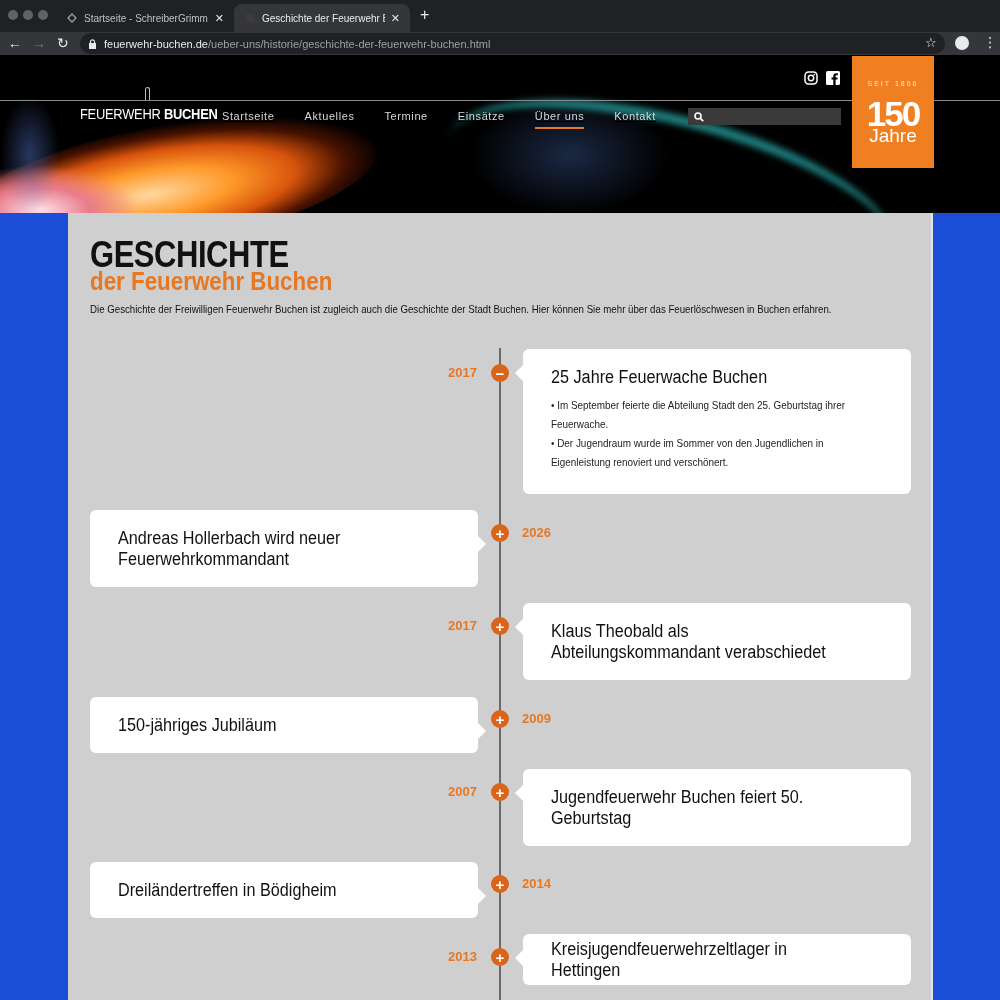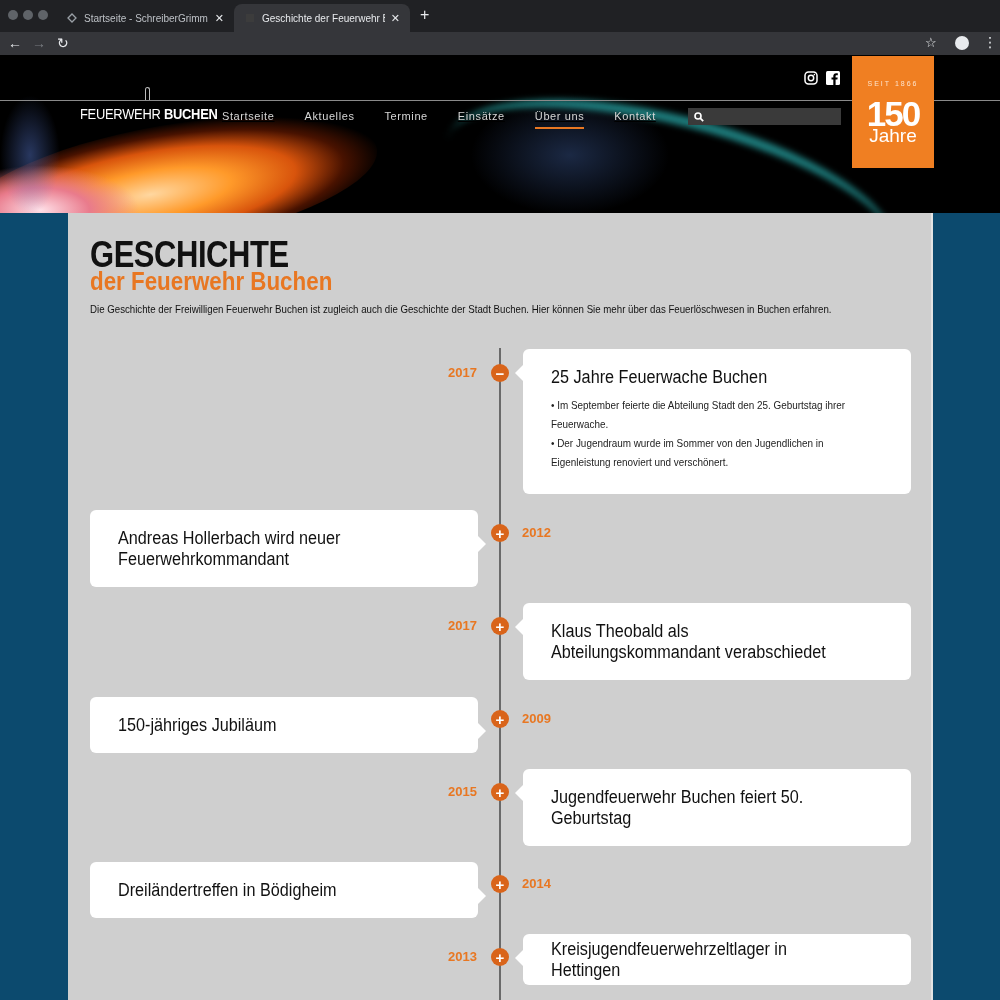--- a/index.html
+++ b/index.html
@@ -20,21 +20,21 @@
   .nav-btn { position: absolute; top: 2px; color: #e8eaed; font-size: 14px; line-height: 18px; }
   .omnibox { position: absolute; left: 80px; top: 1px; width: 865px; height: 21px; background: #202124; border-radius: 11px; font-size: 11px; color: #e8eaed; display: flex; align-items: center; padding-left: 8px; }
   .omnibox .lock { width: 9px; height: 10px; margin-right: 7px; }
   .omnibox .host { color: #e8eaed; }
   .omnibox .path { color: #9aa0a6; }
   .star { position: absolute; left: 925px; top: 3px; color: #e8eaed; font-size: 13px; }
   .profile { position: absolute; left: 955px; top: 4px; width: 14px; height: 14px; border-radius: 50%; background: #e8eaed; }
   .menu-dots { position: absolute; left: 983px; top: 2px; color: #e8eaed; font-size: 14px; }
 
   
-  .site { position: absolute; left: 0; top: 55px; width: 1000px; height: 945px; background: #0c4a6e; overflow: hidden; }
+  .site { position: absolute; left: 0; top: 55px; width: 1000px; height: 945px; background: #1d4ed8; overflow: hidden; }
   .hero { position: absolute; left: 0; top: 0; width: 1000px; height: 158px; background: #000; overflow: hidden; }
   .hero .glow1 { position: absolute; left: -40px; top: 70px; width: 420px; height: 120px; border-radius: 50%;
      background: radial-gradient(ellipse at 45% 55%, #ffd7a0 0%, #ff9a2a 25%, #d8540c 45%, rgba(120,30,0,0.6) 60%, rgba(0,0,0,0) 72%); transform: rotate(-10deg); }
   .hero .glow2 { position: absolute; left: -60px; top: 110px; width: 200px; height: 90px; border-radius: 50%;
      background: radial-gradient(ellipse, #ffe0e8 0%, #e97b8c 35%, rgba(100,30,60,0) 70%); }
   .hero .smoke1 { position: absolute; left: 440px; top: 60px; width: 460px; height: 160px; border-radius: 50%;
      border-top: 10px solid rgba(40,170,170,0.75); filter: blur(3px); transform: rotate(14deg); }
   .hero .smoke2 { position: absolute; left: 470px; top: 40px; width: 200px; height: 120px; border-radius: 50%;
      background: radial-gradient(ellipse, rgba(60,90,150,0.45) 0%, rgba(0,0,0,0) 70%); }
   .hero .smoke3 { position: absolute; left: 0; top: 40px; width: 60px; height: 120px; border-radius: 50%;
@@ -97,20 +97,28 @@
     <span class="tab-title">Geschichte der Feuerwehr Buch</span>
     <span class="close">✕</span>
   </div>
   <span class="newtab">+</span>
 </div>
 
 <div class="toolbar">
   <span class="nav-btn" style="left:8px">←</span>
   <span class="nav-btn" style="left:32px;color:#7a7d82">→</span>
   <span class="nav-btn" style="left:57px">↻</span>
+  <div class="omnibox">
+    <svg class="lock" viewBox="0 0 9 10">
+        <rect x="1" y="4" width="7" height="6" fill="#e8eaed"></rect>
+        <path d="M2.5 4 V2.8 A2 2 0 0 1 6.5 2.8 V4" fill="none" stroke="#e8eaed" stroke-width="1.2"></path>
+      </svg>
+    <span class="host">feuerwehr-buchen.de</span>
+      <span class="path">/ueber-uns/historie/geschichte-der-feuerwehr-buchen.html</span>
+  </div>
   <span class="star">☆</span>
   <span class="profile"></span>
   <span class="menu-dots">⋮</span>
 </div>
 
 <div class="site">
   <div class="hero">
     <div class="glow1"></div>
     <div class="glow2"></div>
     <div class="smoke2"></div>
@@ -171,35 +179,35 @@
       <div class="cbody">
         <div>• Im September feierte die Abteilung Stadt den 25. Geburtstag ihrer Feuerwache.</div>
         <div>• Der Jugendraum wurde im Sommer von den Jugendlichen in Eigenleistung renoviert und verschönert.</div>
       </div>
     </div>
 
     <div class="card left" style="left:22px;top:297px;width:388px;height:77px">
       <div class="ctitle" style="width:320px">Andreas Hollerbach wird neuer Feuerwehrkommandant</div>
     </div>
     <span class="dot" style="left:423px;top:311px">+</span>
-    <span class="year" style="left:454px;top:312px">2012</span>
+    <span class="year" style="left:454px;top:312px">2026</span>
 
     <span class="year" style="left:380px;top:405px">2017</span>
     <span class="dot" style="left:423px;top:404px">+</span>
     <div class="card right" style="left:455px;top:390px;width:388px;height:77px">
       <div class="ctitle">Klaus Theobald als Abteilungskommandant verabschiedet</div>
     </div>
 
     <div class="card left" style="left:22px;top:484px;width:388px;height:56px">
       <div class="ctitle">150-jähriges Jubiläum</div>
     </div>
     <span class="dot" style="left:423px;top:497px">+</span>
     <span class="year" style="left:454px;top:498px">2009</span>
 
-    <span class="year" style="left:380px;top:571px">2015</span>
+    <span class="year" style="left:380px;top:571px">2007</span>
     <span class="dot" style="left:423px;top:570px">+</span>
     <div class="card right" style="left:455px;top:556px;width:388px;height:77px">
       <div class="ctitle" style="width:300px">Jugendfeuerwehr Buchen feiert 50. Geburtstag</div>
     </div>
 
     <div class="card left" style="left:22px;top:649px;width:388px;height:56px">
       <div class="ctitle">Dreiländertreffen in Bödigheim</div>
     </div>
     <span class="dot" style="left:423px;top:662px">+</span>
     <span class="year" style="left:454px;top:663px">2014</span>

